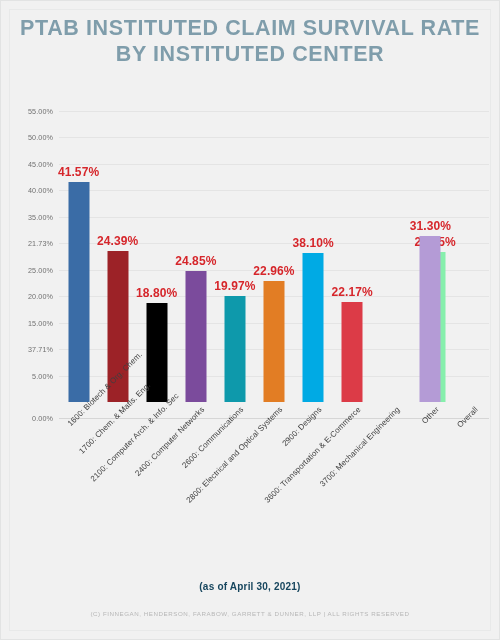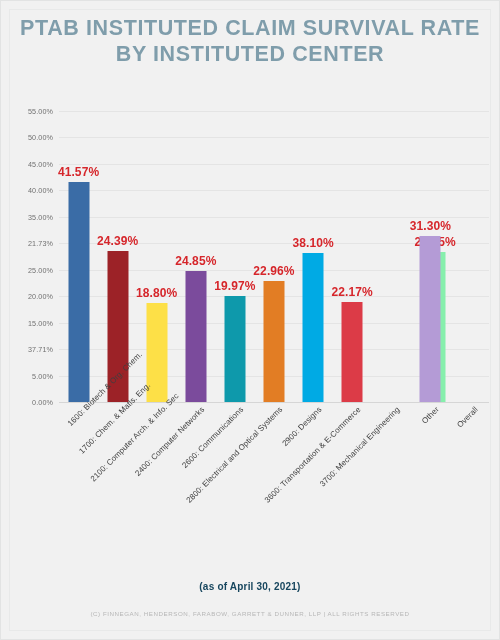--- a/index.html
+++ b/index.html
@@ -60,20 +60,21 @@
   }
   .gridline {
     position: absolute;
     left: 0;
     width: 100%;
     height: 1px;
     background: #e4e4e4;
   }
   .gridline.baseline {
     background: #d6d6d6;
+    margin-top: 16px;
   }
   .ytick {
     position: absolute;
     right: 100%;
     margin-right: 6px;
     transform: translateY(-50%);
     font-size: 7.2px;
     color: #707070;
     white-space: nowrap;
     letter-spacing: 0.1px;
@@ -205,21 +206,21 @@
             <div class="bar" title="1600: Biotech &amp; Org. Chem. 41.57%" style="height: 219.943px; background: rgb(58, 108, 166);">
               <div class="bar-label" style="color: rgb(214, 38, 43);">41.57%</div>
             </div>
           </div>
           <div class="bar-slot" style="left: 39.0909px; width: 39.0909px;">
             <div class="bar" title="1700: Chem. &amp; Matls. Eng. 24.39%" style="height: 151px; background: rgb(156, 34, 39);">
               <div class="bar-label" style="color: rgb(214, 38, 43);">24.39%</div>
             </div>
           </div>
           <div class="bar-slot" style="left: 78.1818px; width: 39.0909px;">
-            <div class="bar" title="2100: Computer Arch. &amp; Info. Sec 18.80%" style="height: 99.4691px; background: #fde047;">
+            <div class="bar" title="2100: Computer Arch. &amp; Info. Sec 18.80%" style="height: 99.4691px; background: #000000;">
               <div class="bar-label" style="color: rgb(214, 38, 43);">18.80%</div>
             </div>
           </div>
           <div class="bar-slot" style="left: 117.273px; width: 39.0909px;">
             <div class="bar" title="2400: Computer Networks 24.85%" style="height: 131.479px; background: rgb(123, 75, 156);">
               <div class="bar-label" style="color: rgb(214, 38, 43);">24.85%</div>
             </div>
           </div>
           <div class="bar-slot" style="left: 156.364px; width: 39.0909px;">
             <div class="bar" title="2600: Communications 19.97%" style="height: 105.659px; background: rgb(14, 153, 171);">

